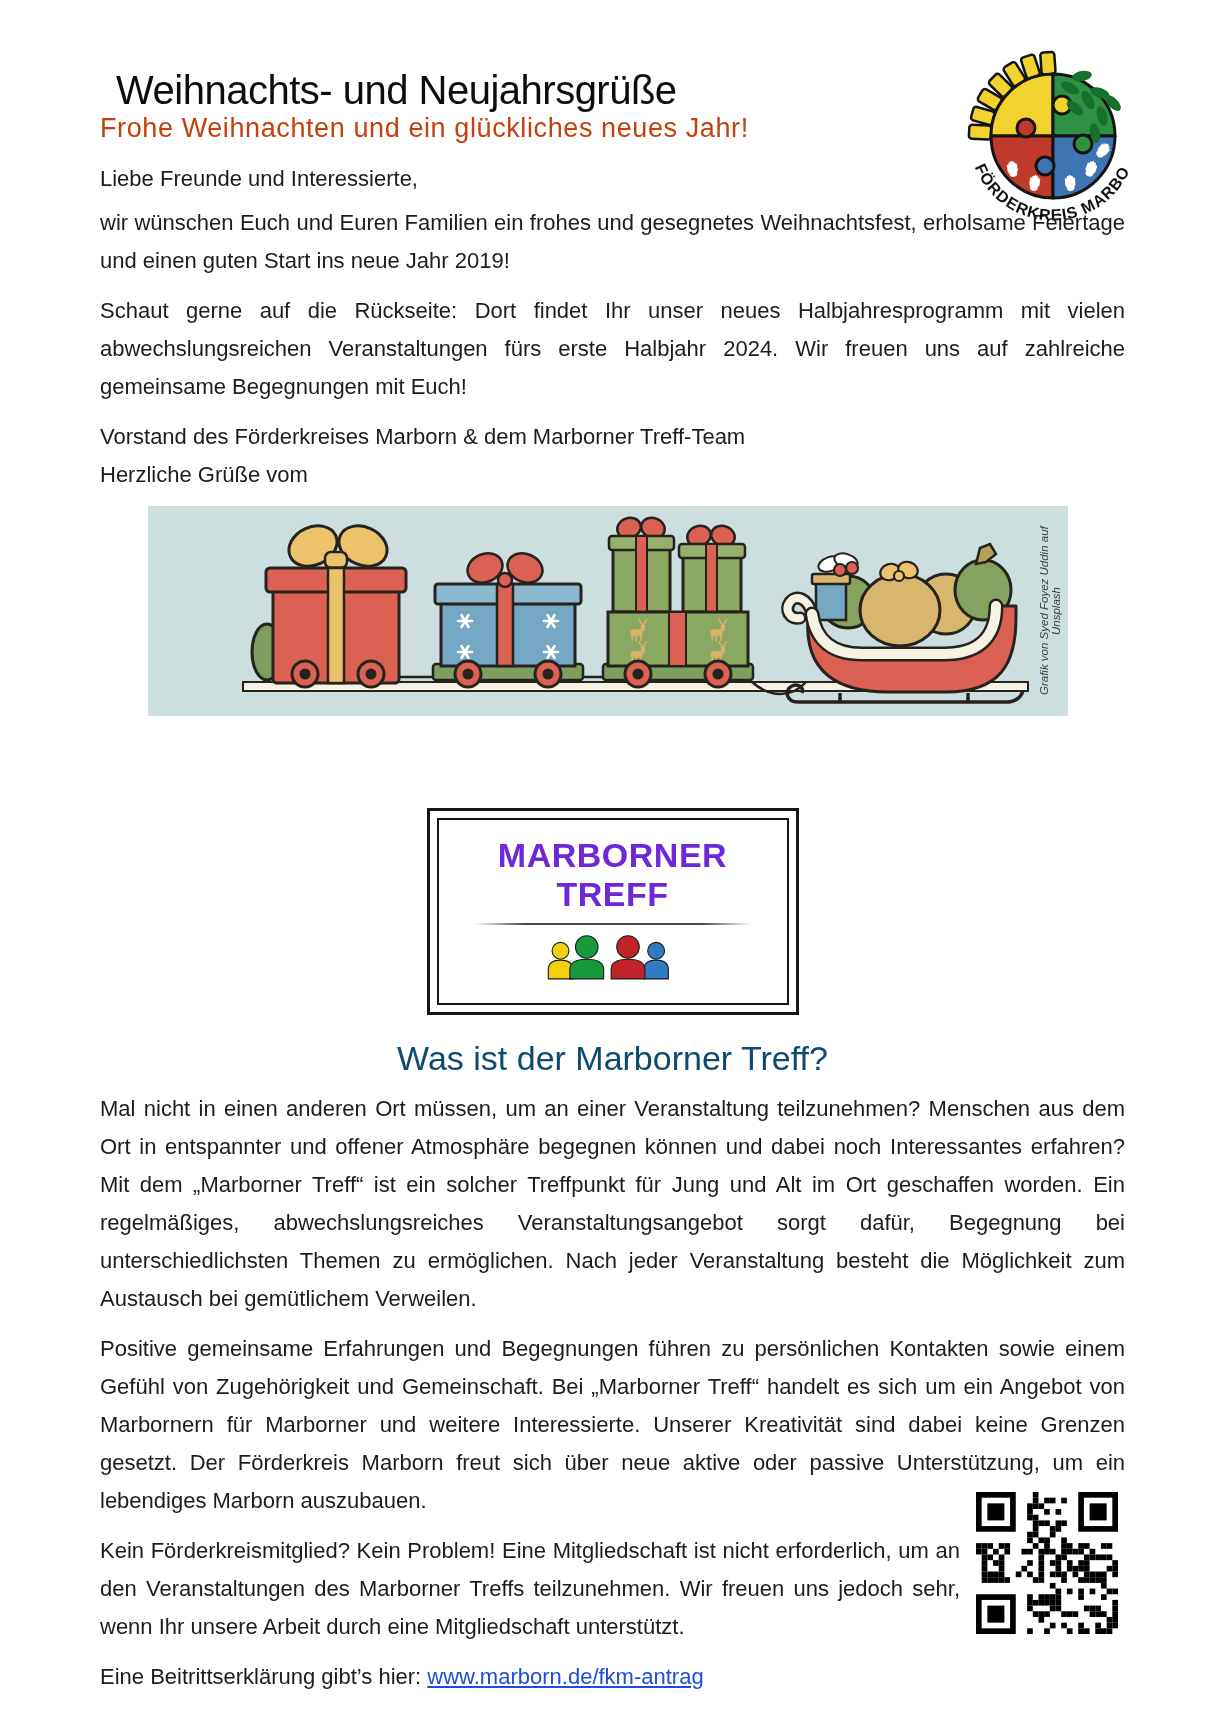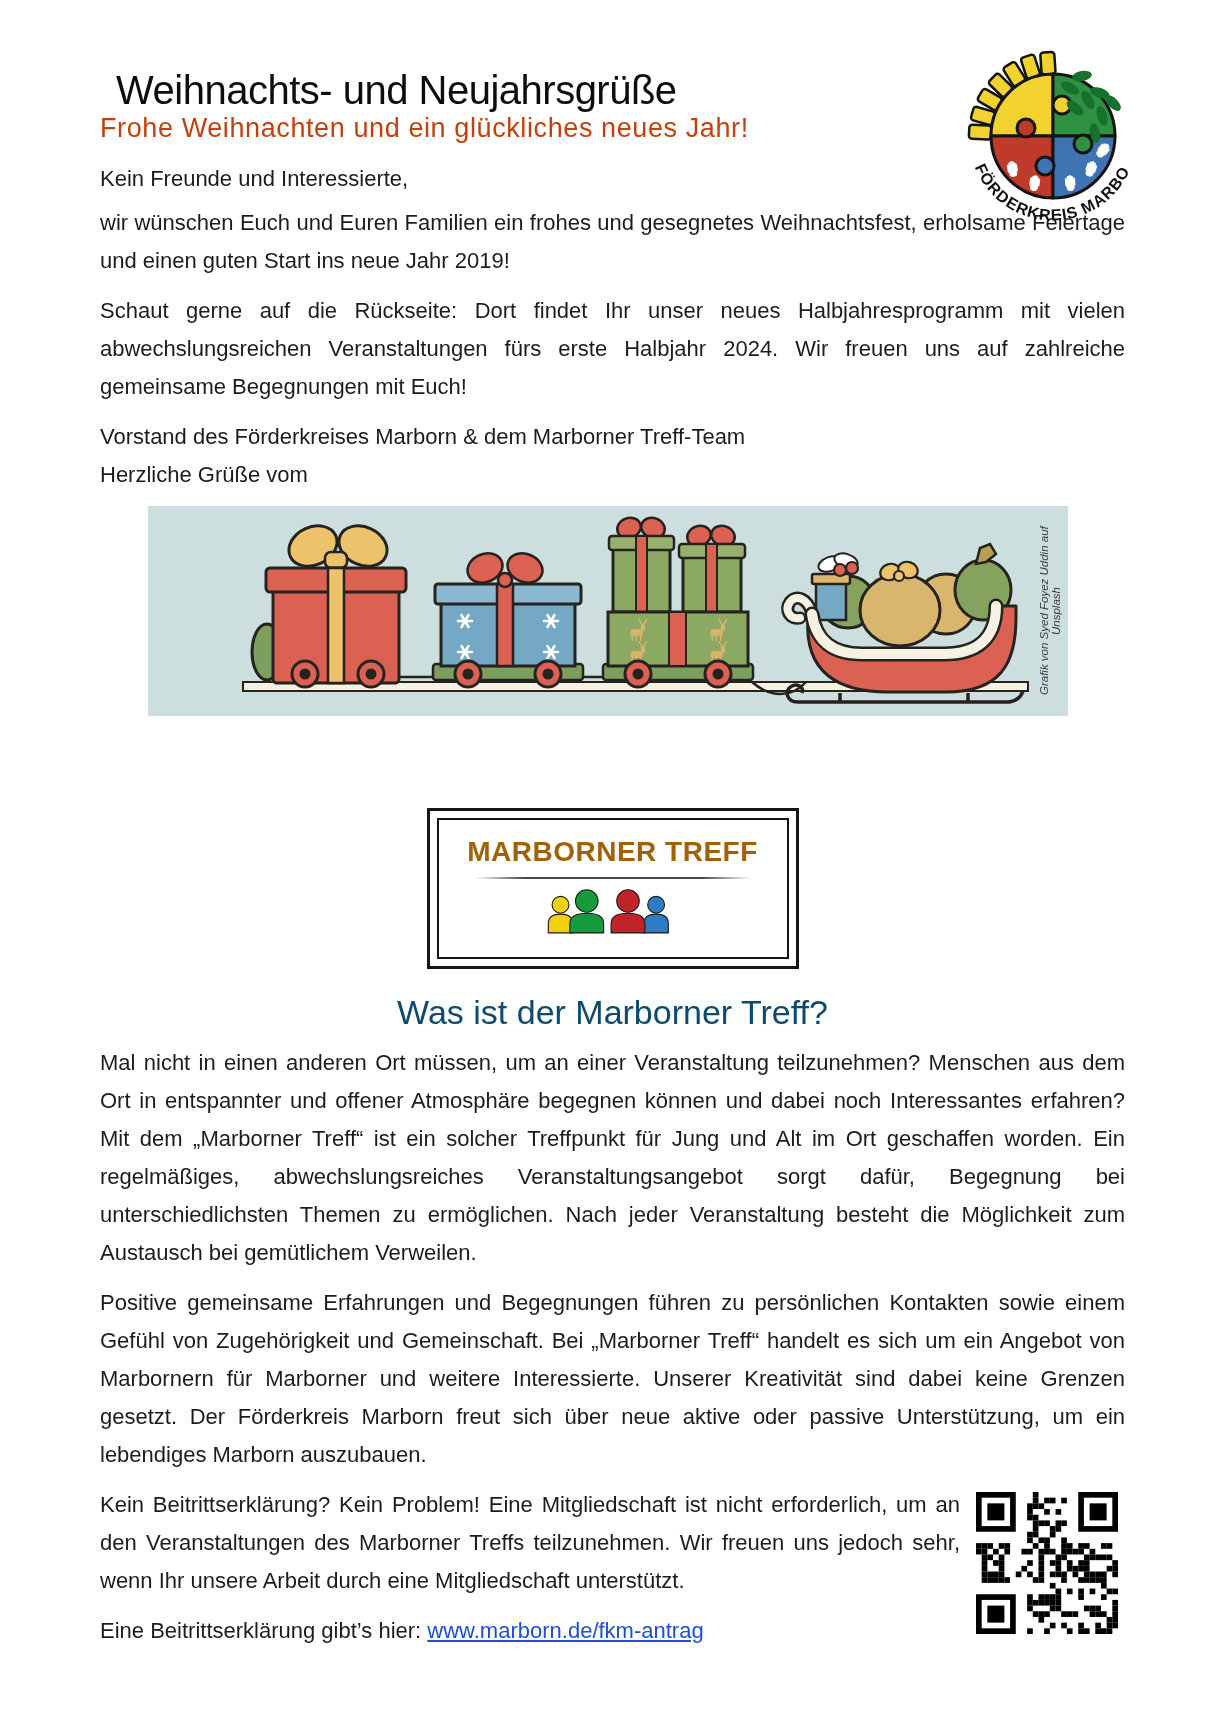--- a/index.html
+++ b/index.html
@@ -20,21 +20,21 @@
 
   .illu-wrap { position: relative; margin: 12px 0 0 48px; width: 920px; height: 210px; }
   .illu-credit {
     position: absolute; top: 0; right: 6px; height: 100%;
     writing-mode: vertical-rl; transform: rotate(180deg);
     font-size: 11.5px; font-style: italic; color: #3d3d3d; text-align: center;
   }
 
   .treff-box { width: 372px; margin: 92px auto 0; border: 3px solid #161616; padding: 7px; background: #fff; }
   .treff-inner { border: 2px solid #161616; text-align: center; padding: 16px 10px 10px; }
-  .treff-title { font-size: 28px; font-weight: 700; color: #a16207; letter-spacing: 0.5px; }
+  .treff-title { font-size: 34px; font-weight: 700; color: #6d28d9; letter-spacing: 0.5px; }
   .treff-divider { height: 2px; margin: 9px 26px 10px;
     background: linear-gradient(to right, rgba(74,74,74,0), #474747 18%, #474747 82%, rgba(74,74,74,0)); }
 
   h2.section-heading { margin: 24px 0 0; text-align: center; font-size: 34px; font-weight: 400; color: #0c4a6e; }
   .para-first { margin-top: 20px; }
   .para3 { width: 860px; }
 
   .qr-wrap { position: absolute; left: 976px; top: 1492px; width: 142px; height: 142px; }
 
   .footer-line { margin-top: 18px; font-size: 22px; }
@@ -110,21 +110,21 @@
       <text font-family="Liberation Sans, sans-serif" font-size="16" font-weight="700" fill="#101010" letter-spacing="1">
         <textPath href="#logoArc" startOffset="2">FÖRDERKREIS MARBORN</textPath>
       </text>
     </svg>
   </div>
 
   <div class="content">
     <h1 class="title">Weihnachts- und Neujahrsgrüße</h1>
     <div class="subtitle">Frohe Weihnachten und ein glückliches neues Jahr!</div>
 
-    <div class="salutation">Kein Freunde und Interessierte,</div>
+    <div class="salutation">Liebe Freunde und Interessierte,</div>
     <p class="body">wir wünschen Euch und Euren Familien ein frohes und gesegnetes Weihnachtsfest, erholsame Feiertage und einen guten Start ins neue Jahr 2019!</p>
     <p class="body">Schaut gerne auf die Rückseite: Dort findet Ihr unser neues Halbjahresprogramm mit vielen abwechslungsreichen Veranstaltungen fürs erste Halbjahr 2024. Wir freuen uns auf zahlreiche gemeinsame Begegnungen mit Euch!</p>
     <div class="signoff">
       <div>Vorstand des Förderkreises Marborn &amp; dem Marborner Treff-Team</div>
       <div>Herzliche Grüße vom</div>
     </div>
 
     <div class="illu-wrap">
       <svg width="920" height="210" viewBox="0 0 920 210">
         <defs>
@@ -276,21 +276,21 @@
             <path d="M78 46 L78 36 Q78 25 96 25 Q114 25 114 36 L114 46 Z" fill="#c02428"></path>
           </g>
         </svg>
       </div>
     </div>
 
     <h2 class="section-heading">Was ist der Marborner Treff?</h2>
 
     <p class="body para-first">Mal nicht in einen anderen Ort müssen, um an einer Veranstaltung teilzunehmen? Menschen aus dem Ort in entspannter und offener Atmosphäre begegnen können und dabei noch Interessantes erfahren? Mit dem „Marborner Treff“ ist ein solcher Treffpunkt für Jung und Alt im Ort geschaffen worden. Ein regelmäßiges, abwechslungsreiches Veranstaltungsangebot sorgt dafür, Begegnung bei unterschiedlichsten Themen zu ermöglichen. Nach jeder Veranstaltung besteht die Möglichkeit zum Austausch bei gemütlichem Verweilen.</p>
     <p class="body">Positive gemeinsame Erfahrungen und Begegnungen führen zu persönlichen Kontakten sowie einem Gefühl von Zugehörigkeit und Gemeinschaft. Bei „Marborner Treff“ handelt es sich um ein Angebot von Marbornern für Marborner und weitere Interessierte. Unserer Kreativität sind dabei keine Grenzen gesetzt. Der Förderkreis Marborn freut sich über neue aktive oder passive Unterstützung, um ein lebendiges Marborn auszubauen.</p>
-    <p class="body para3">Kein Beitrittserklärung? Kein Problem! Eine Mitgliedschaft ist nicht erforderlich, um an den Veranstaltungen des Marborner Treffs teilzunehmen. Wir freuen uns jedoch sehr, wenn Ihr unsere Arbeit durch eine Mitgliedschaft unterstützt.</p>
+    <p class="body para3">Kein Förderkreismitglied? Kein Problem! Eine Mitgliedschaft ist nicht erforderlich, um an den Veranstaltungen des Marborner Treffs teilzunehmen. Wir freuen uns jedoch sehr, wenn Ihr unsere Arbeit durch eine Mitgliedschaft unterstützt.</p>
 
     <div class="footer-line">
       <span>Eine Beitrittserklärung gibt’s hier: </span><a href="#" class="cta-link">www.marborn.de/fkm-antrag</a>
     </div>
   </div>
 
   <div class="qr-wrap">
     <svg id="qr" width="142" height="142" viewBox="0 0 150 150">
       <rect width="150" height="150" fill="#ffffff"></rect>
       <g id="qr-modules" fill="#000000">

